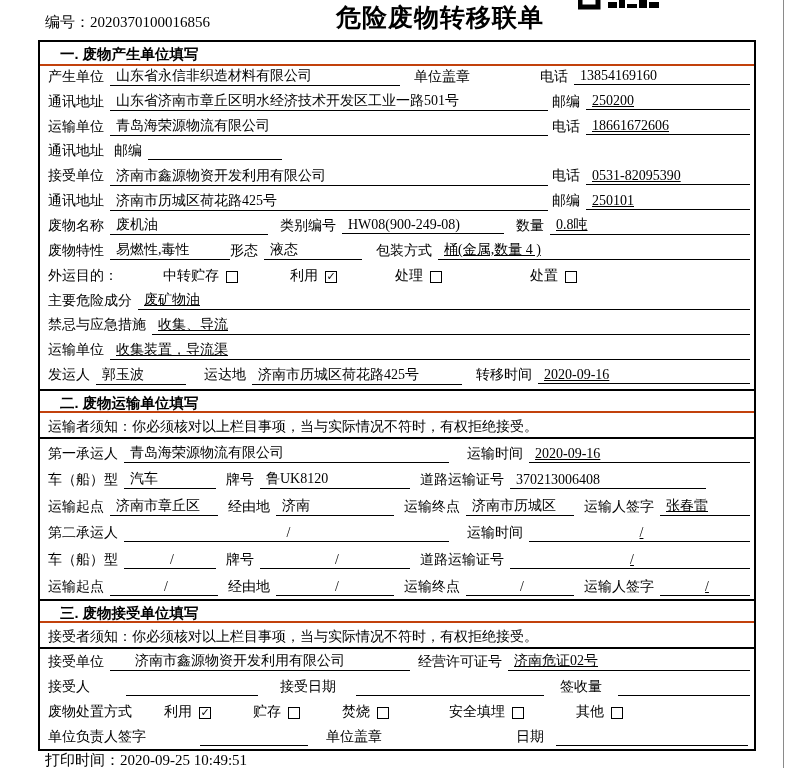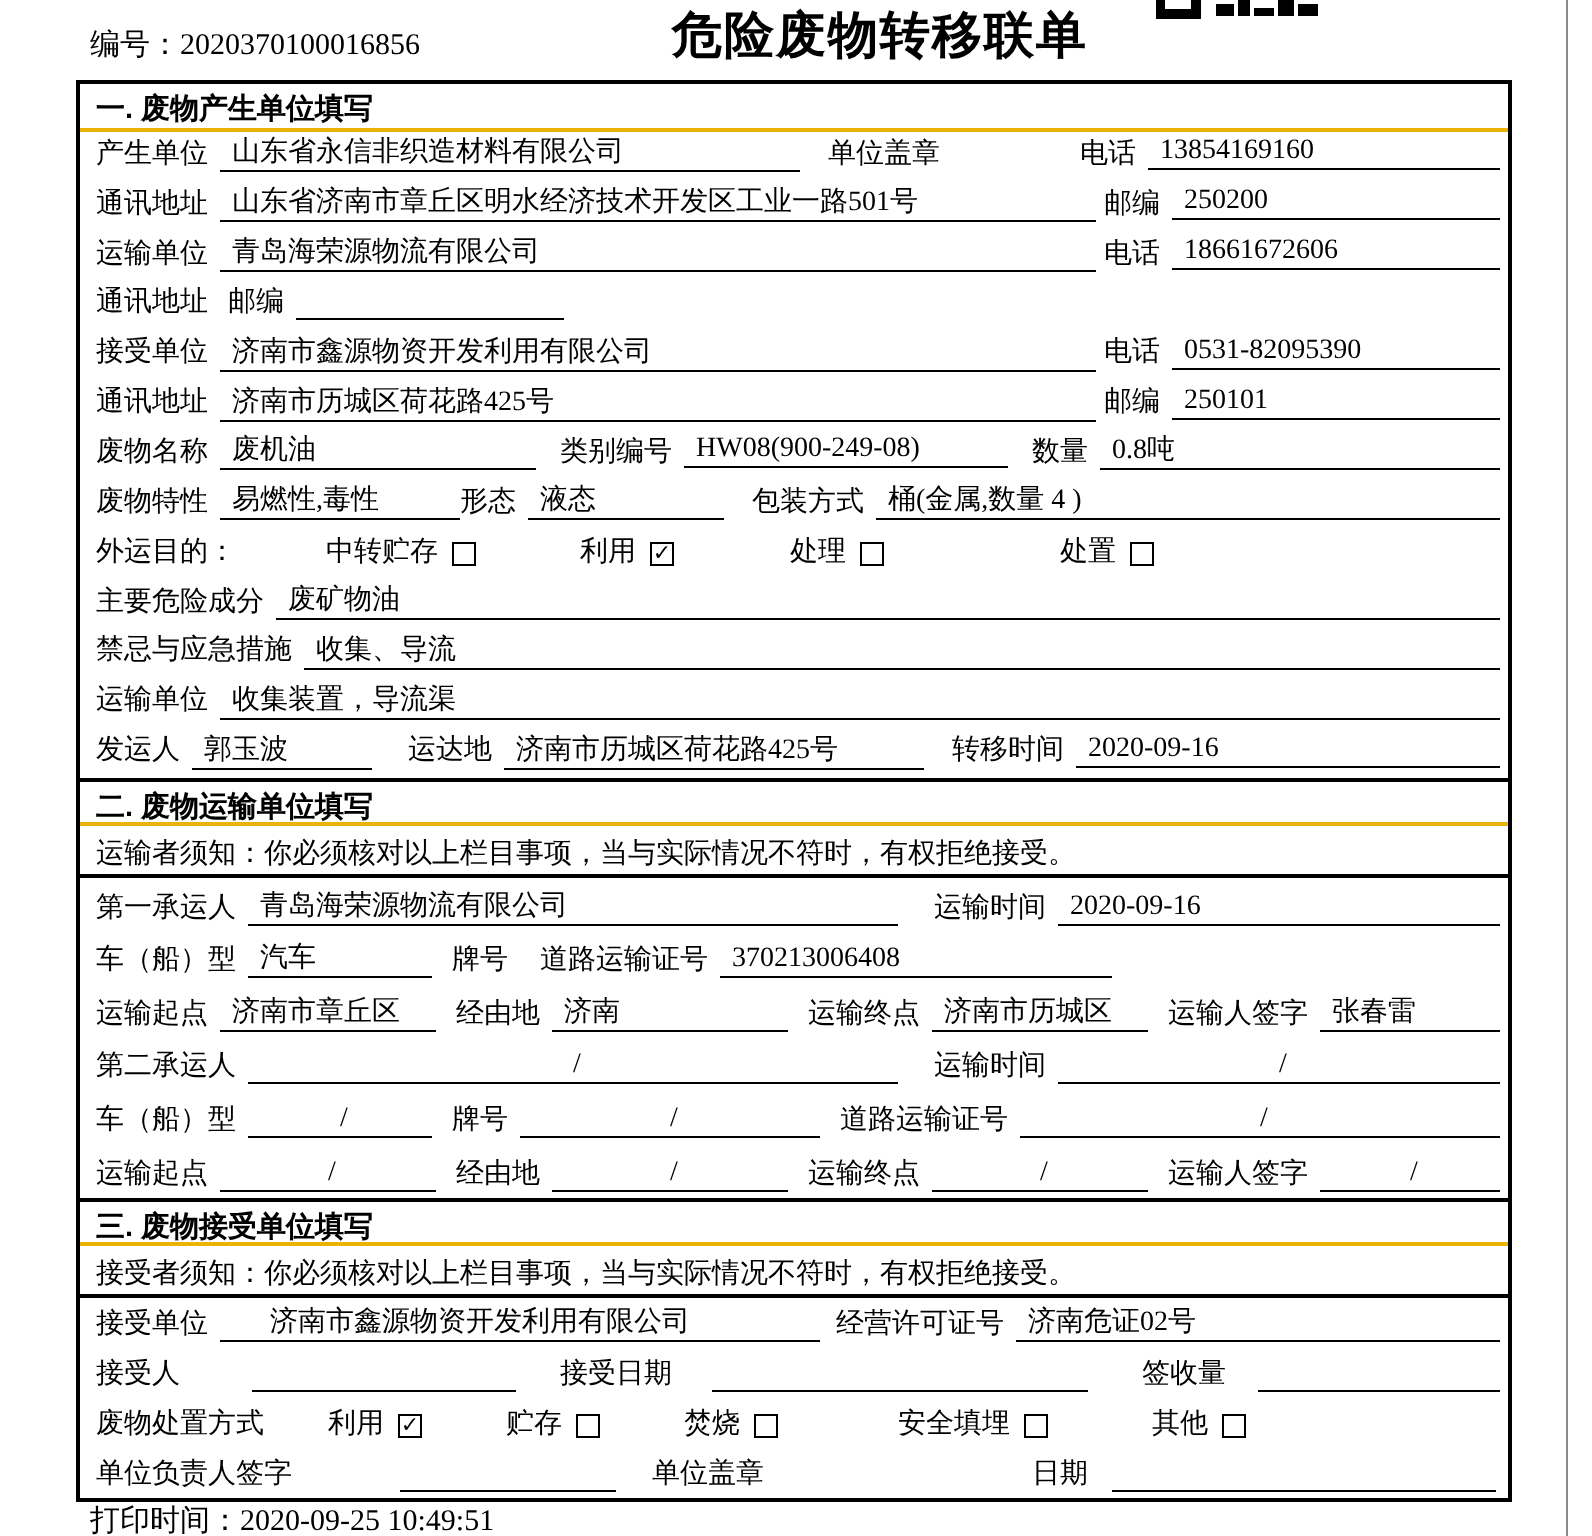--- a/index.html
+++ b/index.html
@@ -11,31 +11,31 @@
   }
   .page-edge { position:absolute; top:0; bottom:0; right:12px; width:1px; background:#8a8a8a; }
   
   .hdr { position:relative; height:40px; }
   .serial { position:absolute; left:45px; top:13px; font-size:15px; white-space:nowrap; }
   .doc-title { position:absolute; left:300px; top:1px; width:280px; text-align:center;
                font-size:25px; font-weight:bold; letter-spacing:1px; white-space:nowrap; }
   .qr { position:absolute; left:578px; top:0; }
   
   .form { position:absolute; left:38px; top:40px; width:718px; border:2px solid #000; background:#fff; }
-  .sec-head { height:24px; border-bottom:2px solid #eab308; font-weight:bold; font-size:14.5px;
-              padding:3px 0 0 8px; font-family:"Liberation Sans","DejaVu Sans",sans-serif; }
+  .sec-head { height:24px; border-bottom:2px solid #c2410c; font-weight:bold; font-size:14.5px;
+              padding:3px 0 0 20px; font-family:"Liberation Sans","DejaVu Sans",sans-serif; }
   .sec-head.bt { border-top:2px solid #000; }
   .notice { height:26px; border-bottom:2px solid #000; padding:5px 0 0 8px; font-size:14px; }
   .row { display:flex; align-items:flex-end; padding:0 4px 3px 8px; }
   .s1 .row { height:24.85px;align-items:center; }
   .s2 .row { height:26.6px; }
   .s3 .row { height:25px; }
   .lbl { white-space:nowrap; padding-right:6px; }
   .ul { border-bottom:1px solid #000; white-space:nowrap; padding:0 2px 0 6px; min-height:17px; }
-  .grow { flex:1 1 auto; }
+  .grow { flex:1 1 auto;text-decoration:underline; }
   .ctr { text-align:center; }
   .plain { white-space:nowrap; }
   
   .opt { display:flex; align-items:flex-end; white-space:nowrap;margin-left:39px; }
   .cb { display:inline-block; width:12px; height:12px; border:1.5px solid #000; margin:0 0 2px 7px;
         line-height:10px; text-align:center; font-size:11px; font-weight:bold;
         font-family:"DejaVu Sans",sans-serif; }
   .cb i { font-style:normal; }
   
   .print-time { position:absolute; left:45px; top:751px; font-size:15px; white-space:nowrap; }
@@ -177,20 +177,21 @@
       <span class="lbl">第一承运人</span>
       <span class="ul" style="width:325px">青岛海荣源物流有限公司</span>
       <span class="lbl" style="margin-left:18px">运输时间</span>
       <span class="ul grow">2020-09-16</span>
     </div>
 
     <div class="row">
       <span class="lbl">车（船）型</span>
       <span class="ul" style="width:92px">汽车</span>
       <span class="lbl" style="margin-left:10px">牌号</span>
+      <span class="ul" style="width:150px">鲁UK8120</span>
       <span class="lbl" style="margin-left:10px">道路运输证号</span>
       <span class="ul" style="width:196px">370213006408</span>
     </div>
 
     <div class="row">
       <span class="lbl">运输起点</span>
       <span class="ul" style="width:108px">济南市章丘区</span>
       <span class="lbl" style="margin-left:10px">经由地</span>
       <span class="ul" style="width:118px">济南</span>
       <span class="lbl" style="margin-left:10px">运输终点</span>
@@ -236,21 +237,21 @@
       <span class="ul" style="width:300px;padding-left:25px">济南市鑫源物资开发利用有限公司</span>
       <span class="lbl" style="margin-left:8px">经营许可证号</span>
       <span class="ul grow">济南危证02号</span>
     </div>
 
     <div class="row">
       <span class="lbl">接受人</span>
       <span class="ul" style="width:132px;margin-left:30px"></span>
       <span class="lbl" style="margin-left:22px">接受日期</span>
       <span class="ul" style="width:188px;margin-left:14px"></span>
-      <span class="lbl" style="margin-left:27px">签收量</span>
+      <span class="lbl" style="margin-left:16px">签收量</span>
       <span class="ul grow" style="margin-left:10px"></span>
     </div>
 
     <div class="row">
       <span class="lbl">废物处置方式</span>
       <span class="opt" style="margin-left:26px">
         <span>利用</span>
         <span class="cb"><i>✓</i></span>
       </span>
       <span class="opt" style="margin-left:42px">

